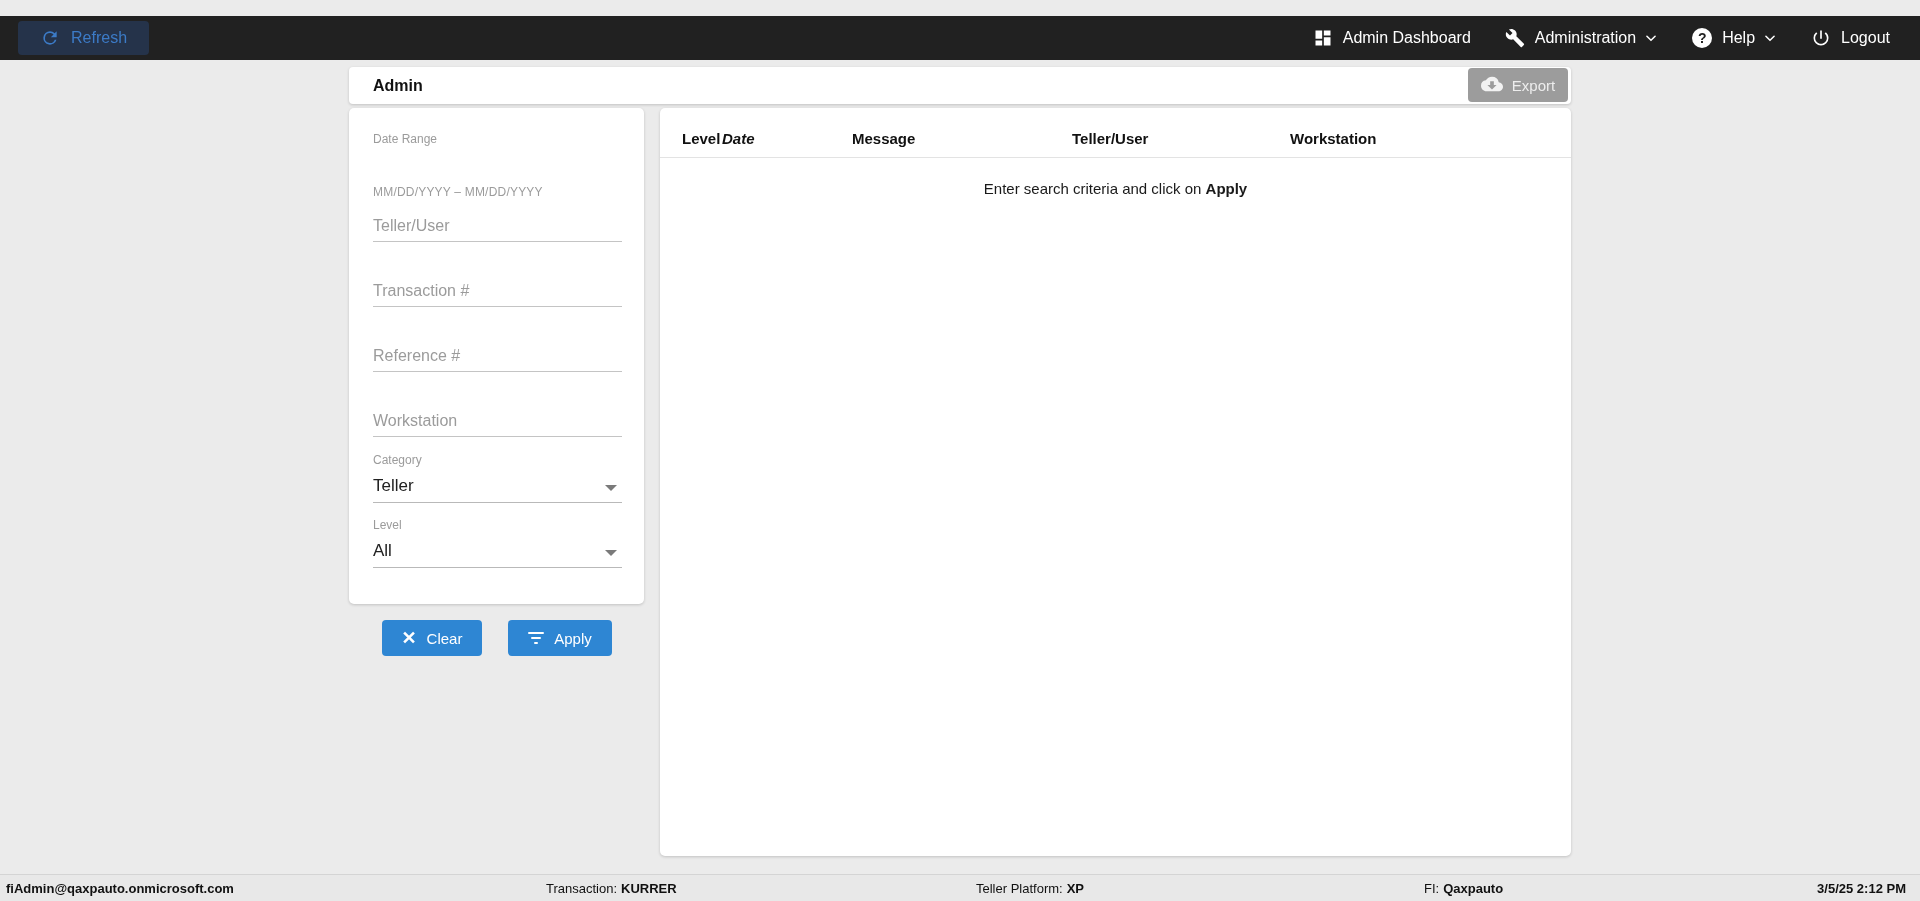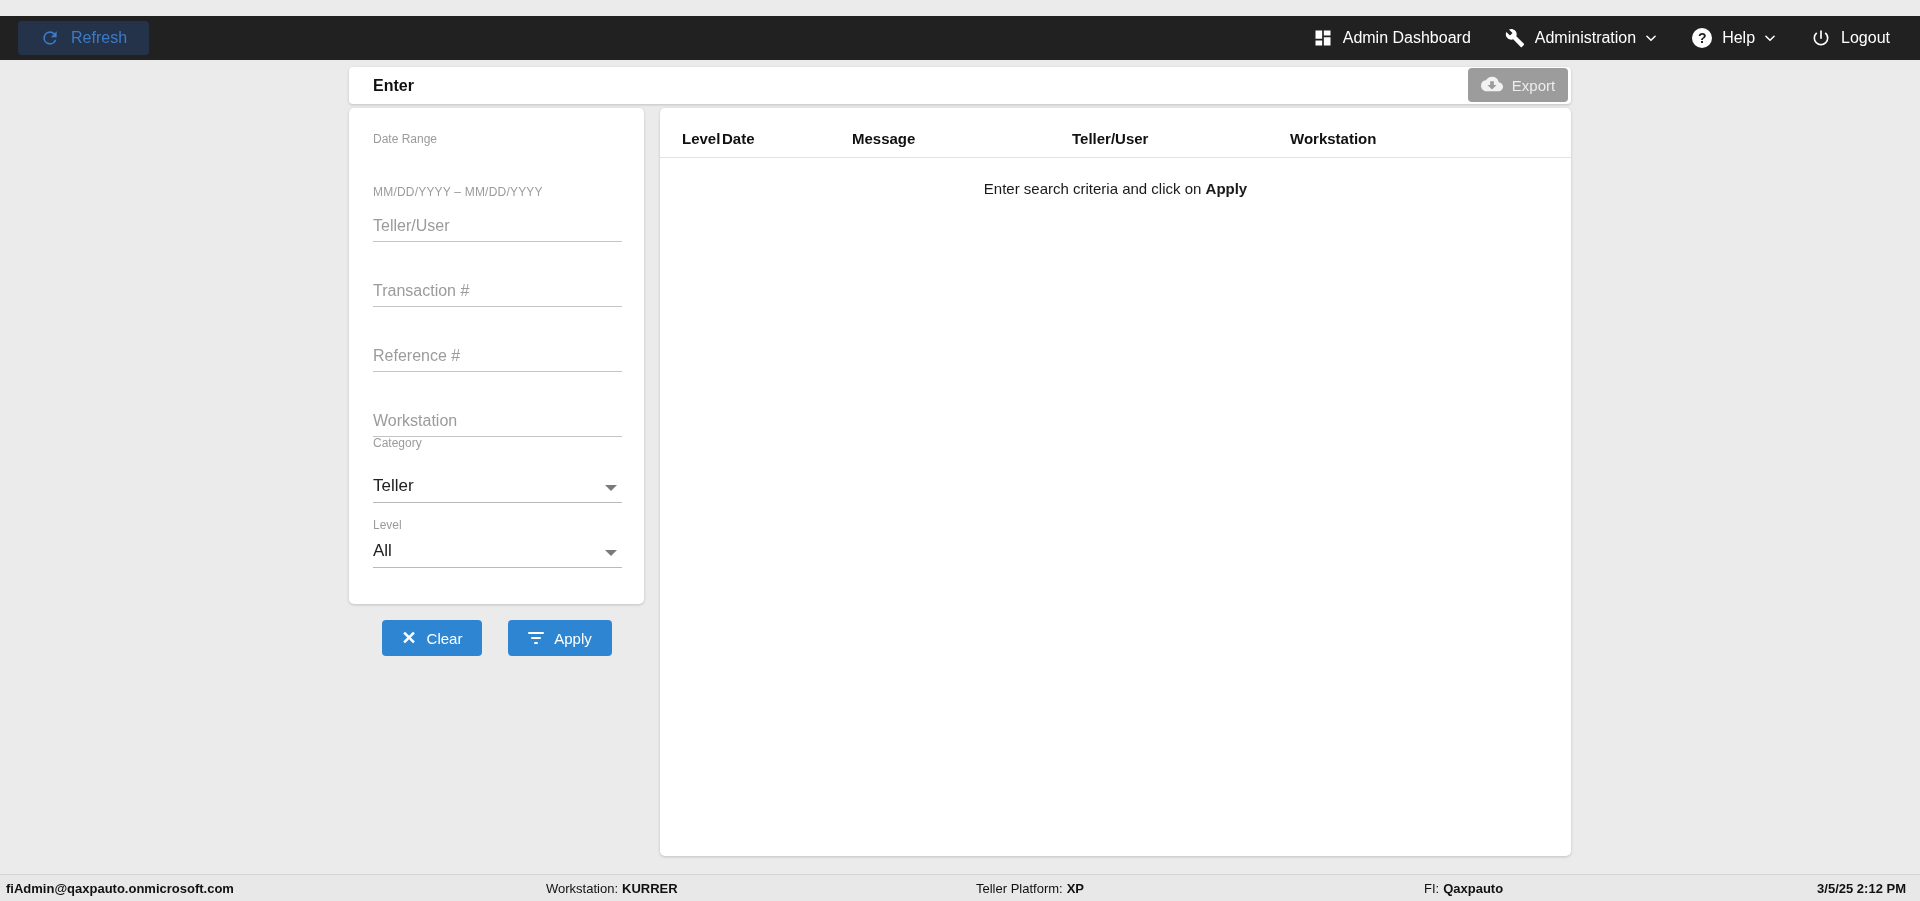--- a/index.html
+++ b/index.html
@@ -105,21 +105,21 @@
   .filter-glyph span { display: block; height: 2px; background: #fff; border-radius: 1px; }
   .filter-glyph .l1 { width: 16px; } .filter-glyph .l2 { width: 10px; } .filter-glyph .l3 { width: 4px; }
 
   
   .tbl-header {
     display: flex; padding: 22px 0 0 22px; height: 50px;
     border-bottom: 1px solid #e3e3e3;
     font-weight: bold; font-size: 15px; color: #111;
   }
   .col-level { width: 40px; }
-  .col-date { width: 130px; }
+  .col-date { width: 130px; font-style: italic; }
   .col-message { width: 220px; }
   .col-teller { width: 218px; }
   .col-ws { flex: 1; }
   .empty-msg {
     margin-top: 22px; text-align: center; font-size: 15px; color: #1a1a1a;
   }
 
   
   .statusbar {
     position: absolute; left: 0; bottom: 0; width: 1920px; height: 27px;
@@ -182,42 +182,42 @@
         <svg class="icon16" viewBox="0 0 24 24" fill="#fff">
             <path d="M13 3h-2v10h2V3zm4.83 2.17l-1.42 1.42A6.92 6.92 0 0 1 19 12c0 3.87-3.13 7-7 7s-7-3.13-7-7c0-2.21 1.02-4.17 2.58-5.42L6.17 5.17A8.93 8.93 0 0 0 3 12a9 9 0 0 0 18 0c0-2.74-1.23-5.18-3.17-6.83z"></path>
           </svg>
       </span>
       <span>Logout</span>
     </div>
   </div>
 </div>
 
 <div class="logs-toolbar">
-  <div class="logs-title">Enter</div>
+  <div class="logs-title">Admin</div>
   <button class="export-btn">
     <span>
       <svg width="22" height="22" viewBox="0 0 24 24" fill="#f2f2f2">
           <path d="M19.35 10.04A7.49 7.49 0 0 0 12 4C9.11 4 6.6 5.64 5.35 8.04A5.994 5.994 0 0 0 0 14c0 3.31 2.69 6 6 6h13c2.76 0 5-2.24 5-5 0-2.64-2.05-4.78-4.65-4.96zM17 13l-5 5-5-5h3V9h4v4h3z"></path>
         </svg>
     </span>
     <span>Export</span>
   </button>
 </div>
 
 <div class="card filter-card">
 
   <div class="f-label" style="top:24px;">Date Range</div>
   <div class="f-hint" style="top:77px;">MM/DD/YYYY – MM/DD/YYYY</div>
 
   <input class="f-input" style="top: 107px;" type="text" placeholder="Teller/User">
   <input class="f-input" style="top: 172px;" type="text" placeholder="Transaction #">
   <input class="f-input" style="top: 237px;" type="text" placeholder="Reference #">
   <input class="f-input" style="top: 302px;" type="text" placeholder="Workstation">
 
-  <div class="f-label" style="top:328px;">Category</div>
+  <div class="f-label" style="top:345px;">Category</div>
   <div class="f-select" style="top:363px;">
     <span class="sel-value">Teller</span>
     <span class="tri-down"></span>
   </div>
 
   <div class="f-label" style="top:410px;">Level</div>
   <div class="f-select" style="top:428px;">
     <span class="sel-value">All</span>
     <span class="tri-down"></span>
   </div>
@@ -245,21 +245,21 @@
     <div class="col-ws">Workstation</div>
   </div>
   <div class="empty-msg">
     <span>Enter search criteria and click on </span><span class="sb-bold">Apply</span>
   </div>
 </div>
 
 <div class="statusbar">
   <div class="sb-item sb-bold" style="left:6px;">fiAdmin@qaxpauto.onmicrosoft.com</div>
   <div class="sb-item" style="left:546px;">
-    <span>Workstation:</span><span class="sb-val">KURRER</span>
+    <span>Transaction:</span><span class="sb-val">KURRER</span>
   </div>
   <div class="sb-item" style="left:976px;">
     <span>Teller Platform:</span><span class="sb-val">XP</span>
   </div>
   <div class="sb-item" style="left:1424px;">
     <span>FI:</span><span class="sb-val">Qaxpauto</span>
   </div>
   <div class="sb-item sb-bold" style="right:14px;">3/5/25 2:12 PM</div>
 </div>
 

